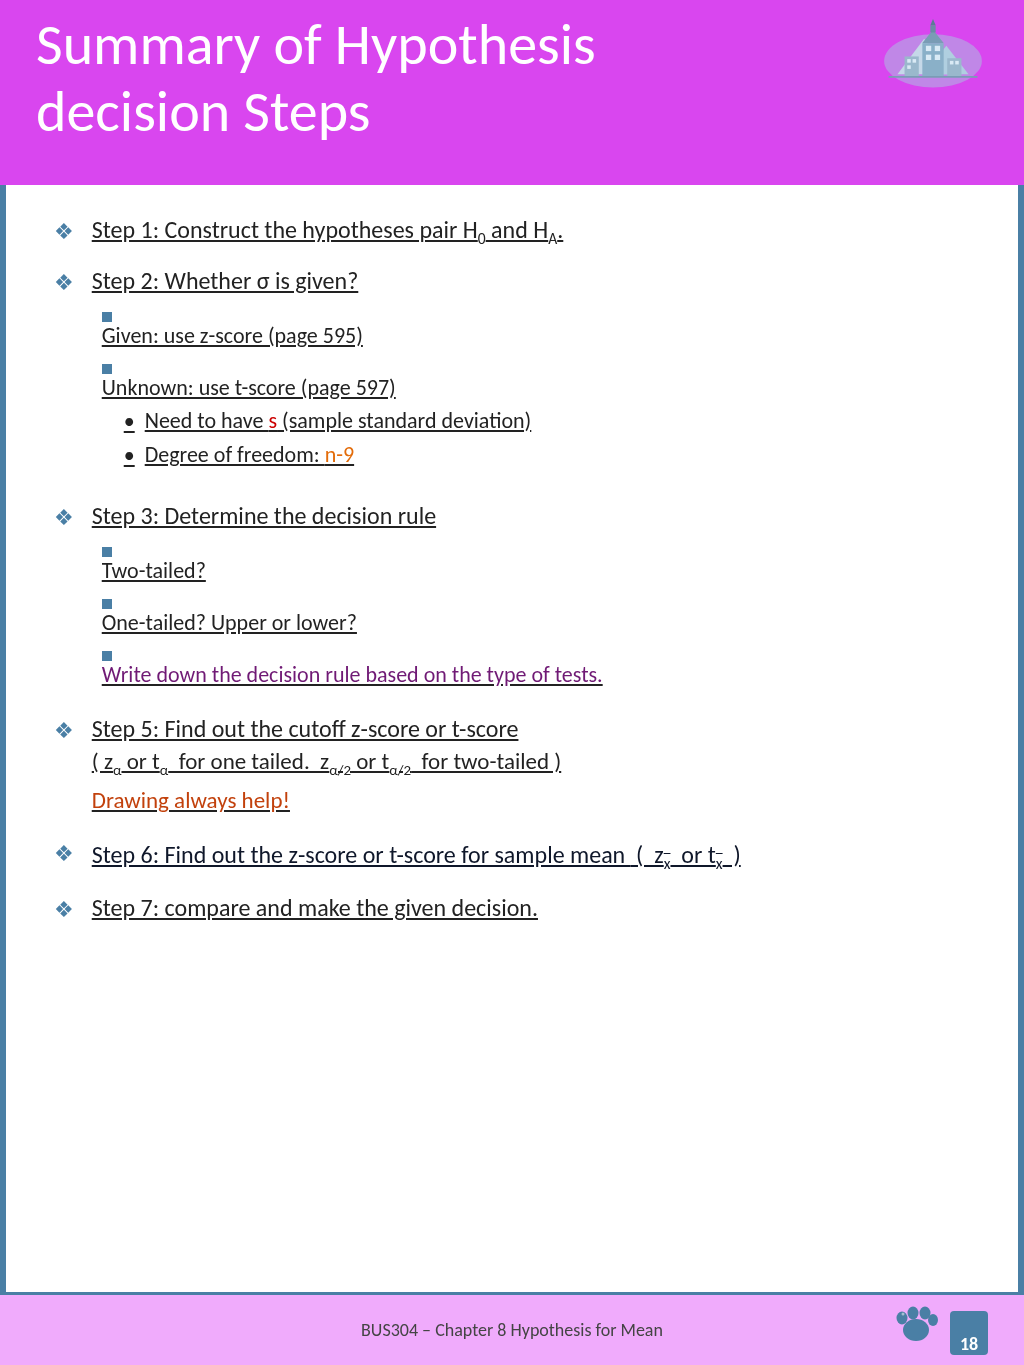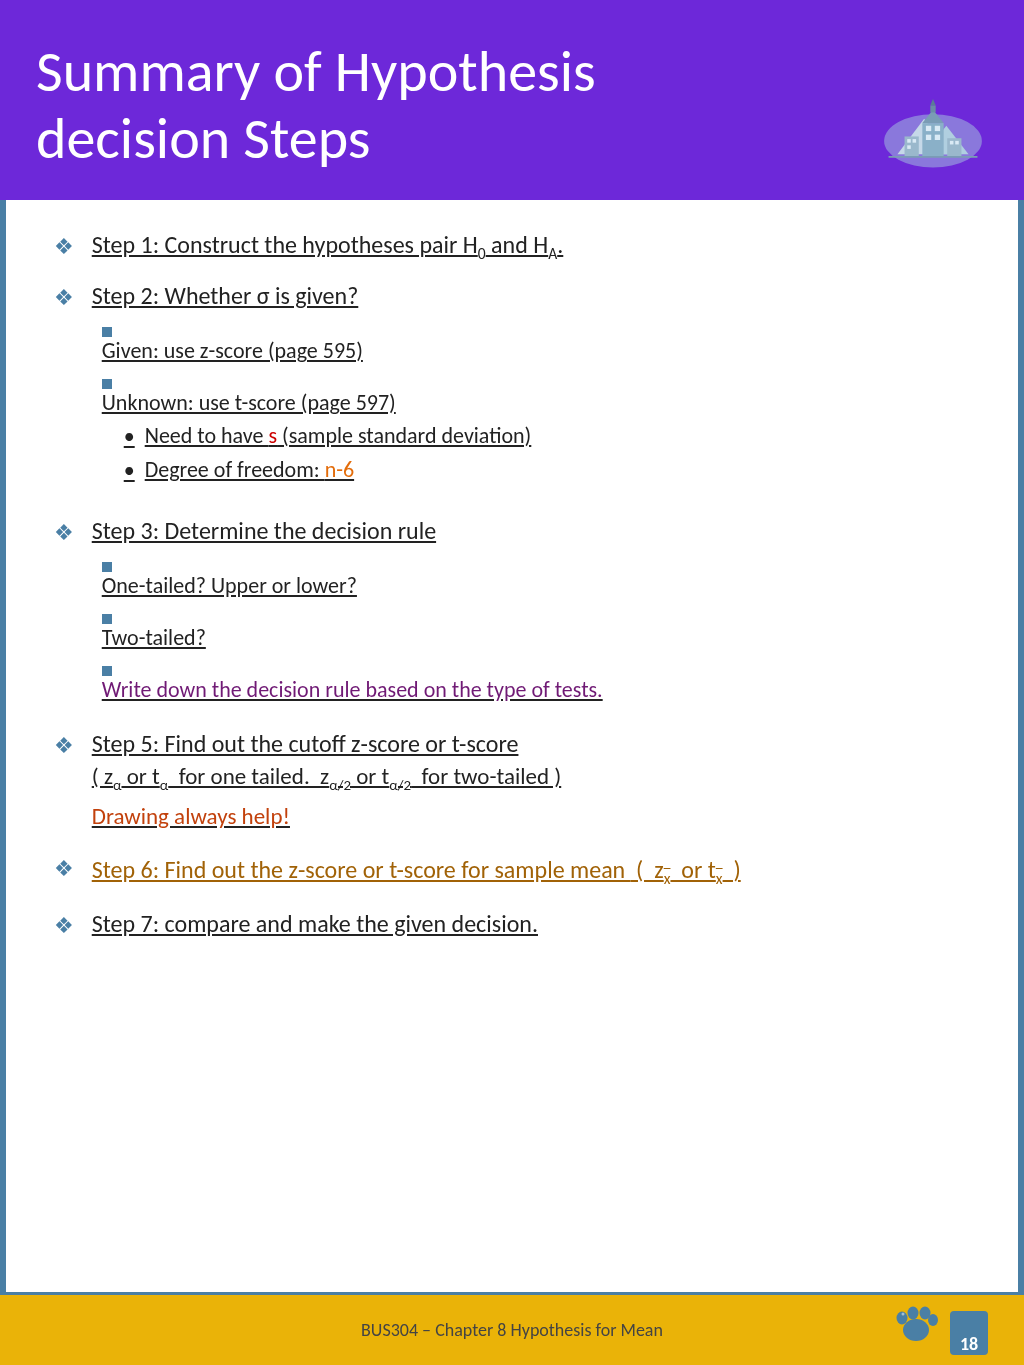--- a/index.html
+++ b/index.html
@@ -7,24 +7,24 @@
       width: 1024px;
       min-height: 1365px;
       background: #ffffff;
       font-family: Calibri, Arial, sans-serif;
       display: flex;
       flex-direction: column;
     }
 
     
     .header {
-      background-color: #6d28d9;
-      padding: 39px 36px 28px 36px;
-      display: flex;
-      align-items: flex-end;
+      background-color: #d946ef;
+      padding: 12px 36px 28px 36px;
+      display: flex;
+      align-items: flex-start;
       justify-content: space-between;
       min-height: 185px;
     }
     .header-title {
       color: #ffffff;
       font-size: 58px;
       font-weight: 400;
       line-height: 1.15;
       flex: 1;
     }
@@ -119,34 +119,34 @@
     }
     .math-block .drawing-help {
       color: #c2410c;
       font-size: 23px;
       margin-top: 4px;
     }
 
     
     .step6-content {
       font-size: 24px;
-      color: #a16207;
+      color: #0f172a;
       line-height: 1.5;
     }
 
     
     .footer {
       border-top: 3px solid #4a7fa5;
       padding: 24px 36px;
       display: flex;
       align-items: center;
       justify-content: center;
       position: relative;
       min-height: 65px;
-      background: #eab308;
+      background: #f0abfc;
     }
     .footer-text {
       font-size: 18px;
       color: #444;
       text-align: center;
     }
     .page-badge {
       position: absolute;
       right: 36px;
       bottom: 10px;
@@ -244,41 +244,41 @@
             <span class="blue-square"></span>
             <span>
               Unknown: use t-score (page 597)
               <ul class="subsub-list">
                 <li>
                   <span class="bullet">•</span>
                   <span>Need to have <span class="red">s</span> (sample standard deviation)</span>
                 </li>
                 <li>
                   <span class="bullet">•</span>
-                  <span>Degree of freedom: <span class="orange">n-6</span></span>
+                  <span>Degree of freedom: <span class="orange">n-9</span></span>
                 </li>
               </ul>
             </span>
           </li>
         </ul>
       </span>
     </li>
 
     <li>
       <span class="diamond">❖</span>
       <span class="item-content">
         Step 3: Determine the decision rule
         <ul class="sub-list">
           <li>
             <span class="blue-square"></span>
+            <span>Two-tailed?</span>
+          </li>
+          <li>
+            <span class="blue-square"></span>
             <span>One-tailed? Upper or lower?</span>
-          </li>
-          <li>
-            <span class="blue-square"></span>
-            <span>Two-tailed?</span>
           </li>
           <li>
             <span class="blue-square"></span>
             <span class="blue-link">Write down the decision rule based on the type of tests.</span>
           </li>
         </ul>
       </span>
     </li>
 
     <li>

